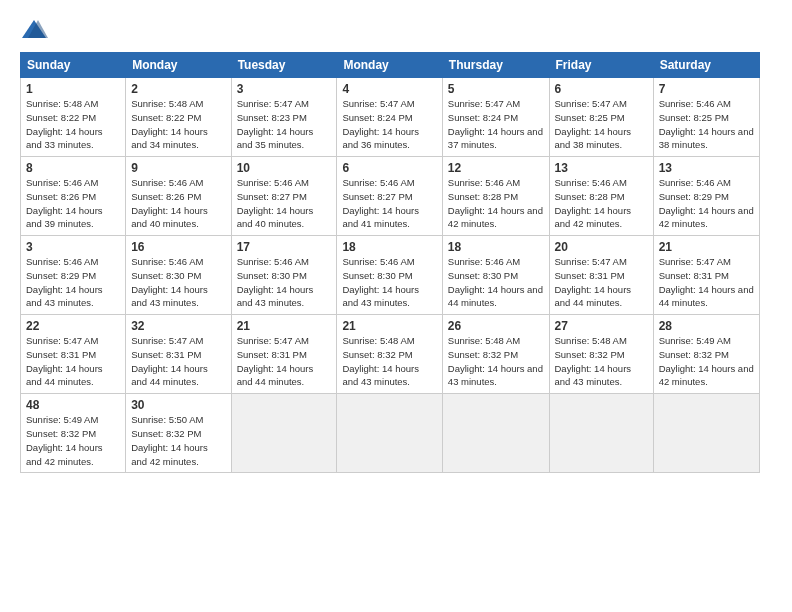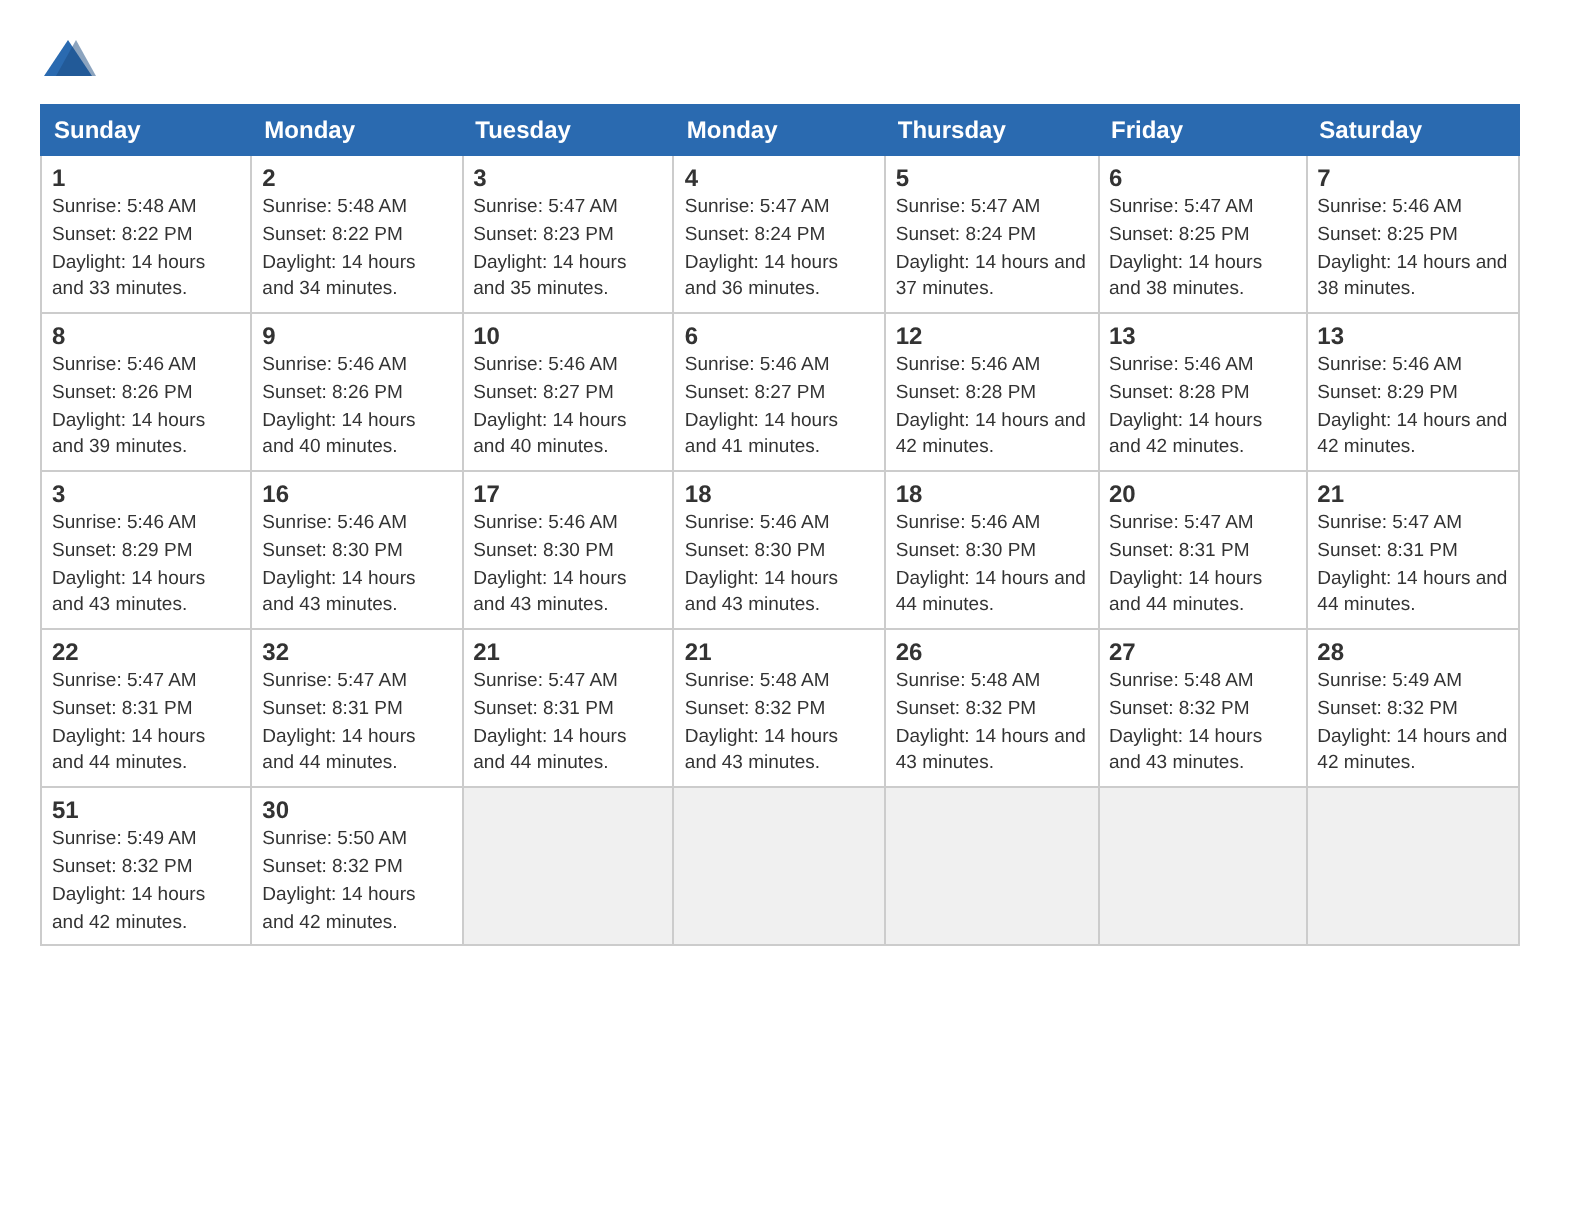--- a/index.html
+++ b/index.html
@@ -246,21 +246,21 @@
             <span class="day-num">27</span>
             <div class="day-info">Sunrise: 5:48 AM<br>Sunset: 8:32 PM<br>Daylight: 14 hours and 43 minutes.</div>
           </td>
           <td>
             <span class="day-num">28</span>
             <div class="day-info">Sunrise: 5:49 AM<br>Sunset: 8:32 PM<br>Daylight: 14 hours and 42 minutes.</div>
           </td>
         </tr>
         <tr>
           <td>
-            <span class="day-num">51</span>
+            <span class="day-num">48</span>
             <div class="day-info">Sunrise: 5:49 AM<br>Sunset: 8:32 PM<br>Daylight: 14 hours and 42 minutes.</div>
           </td>
           <td>
             <span class="day-num">30</span>
             <div class="day-info">Sunrise: 5:50 AM<br>Sunset: 8:32 PM<br>Daylight: 14 hours and 42 minutes.</div>
           </td>
           <td class="empty"></td>
           <td class="empty"></td>
           <td class="empty"></td>
           <td class="empty"></td>

